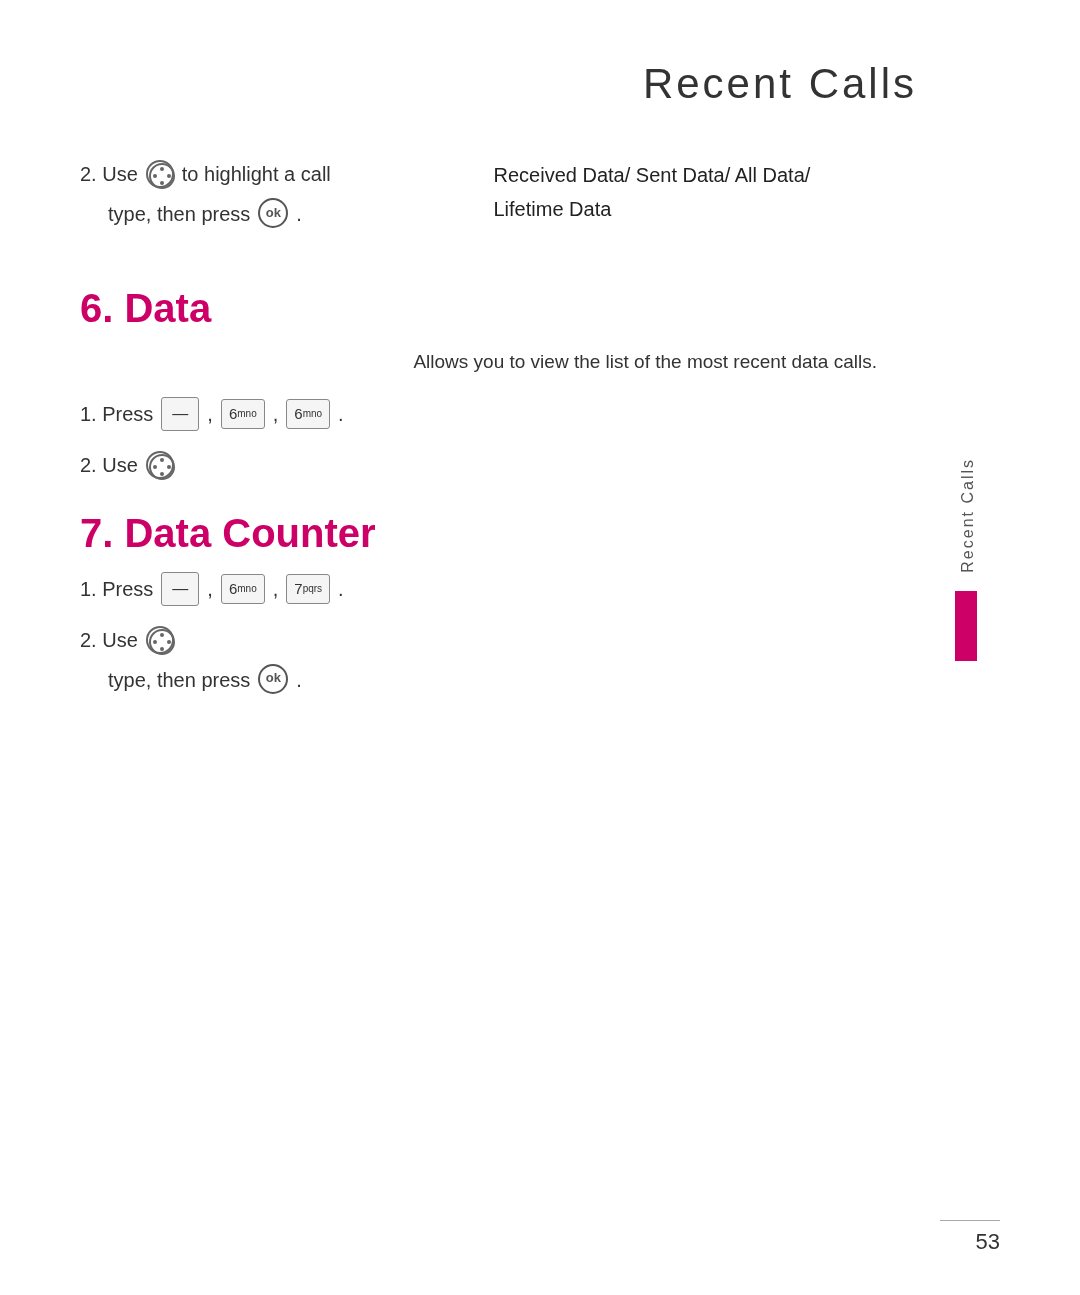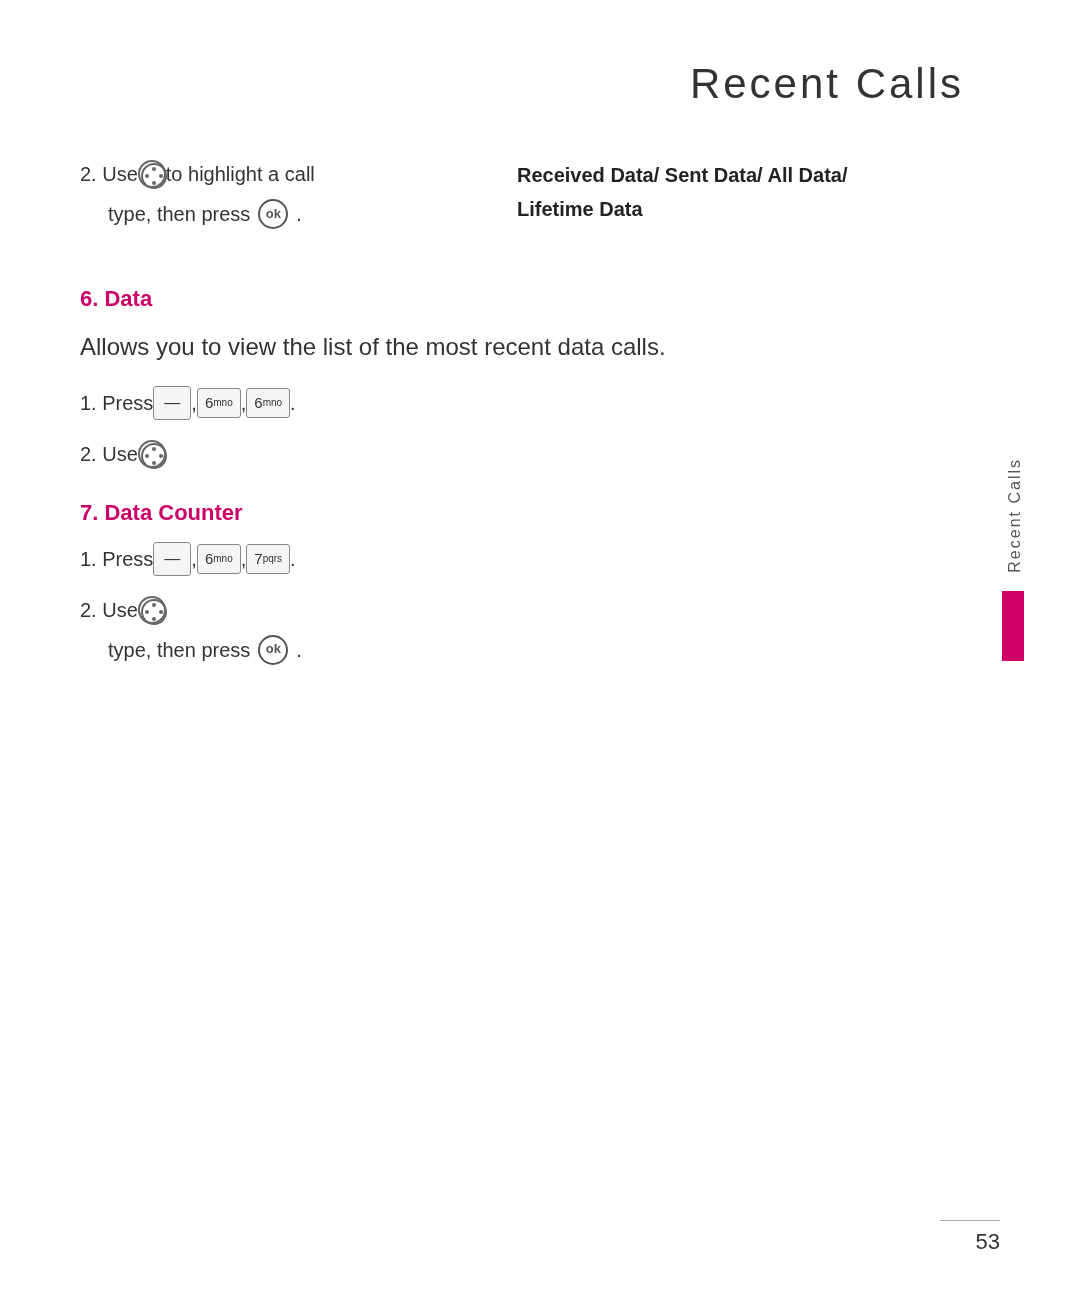--- a/index.html
+++ b/index.html
@@ -14,21 +14,21 @@
       background: #ffffff;
       font-family: 'Arial', sans-serif;
       position: relative;
       overflow: hidden;
     }
 
     .page-container {
       width: 100%;
       height: 100%;
       position: relative;
-      padding: 60px 56px 60px 80px;
+      padding: 60px 103px 60px 80px;
     }
 
     .page-title {
       text-align: right;
       font-size: 42px;
       font-weight: 300;
       color: #333333;
       letter-spacing: 3px;
       margin-bottom: 50px;
       padding-right: 60px;
@@ -60,69 +60,71 @@
       flex: 1;
     }
 
     .step-text {
       font-size: 20px;
       color: #333333;
       line-height: 1.6;
       margin-bottom: 8px;
       display: flex;
       align-items: center;
+      gap: 8px;
       flex-wrap: wrap;
     }
 
     .step-indent {
       font-size: 20px;
       color: #333333;
       line-height: 1.6;
       margin-bottom: 20px;
       padding-left: 28px;
       display: flex;
-      align-items: center;
+      align-items: flex-start;
       gap: 8px;
     }
 
     .ok-icon {
       display: inline-flex;
       align-items: center;
       justify-content: center;
       width: 30px;
       height: 30px;
       border-radius: 50%;
       border: 2px solid #555555;
       font-size: 13px;
       font-weight: bold;
       color: #555555;
       flex-shrink: 0;
     }
 
     .bold-list {
       font-size: 20px;
-      font-weight: bold;
+      font-weight: normal;
       color: #222222;
       line-height: 1.7;
       margin-bottom: 30px;
     }
 
     .section-heading {
-      font-size: 22px;
+      font-size: 40px;
       font-weight: bold;
       color: #cc0066;
       margin-bottom: 16px;
       margin-top: 10px;
     }
 
     .section-body {
-      font-size: 24px;
+      font-size: 19px;
       color: #333333;
       line-height: 1.6;
       margin-bottom: 20px;
+      text-align: right;
     }
 
     .key-btn {
       display: inline-flex;
       align-items: center;
       justify-content: center;
       border: 1.5px solid #888888;
       background: #f5f5f5;
       border-radius: 3px;
       padding: 2px 7px;

